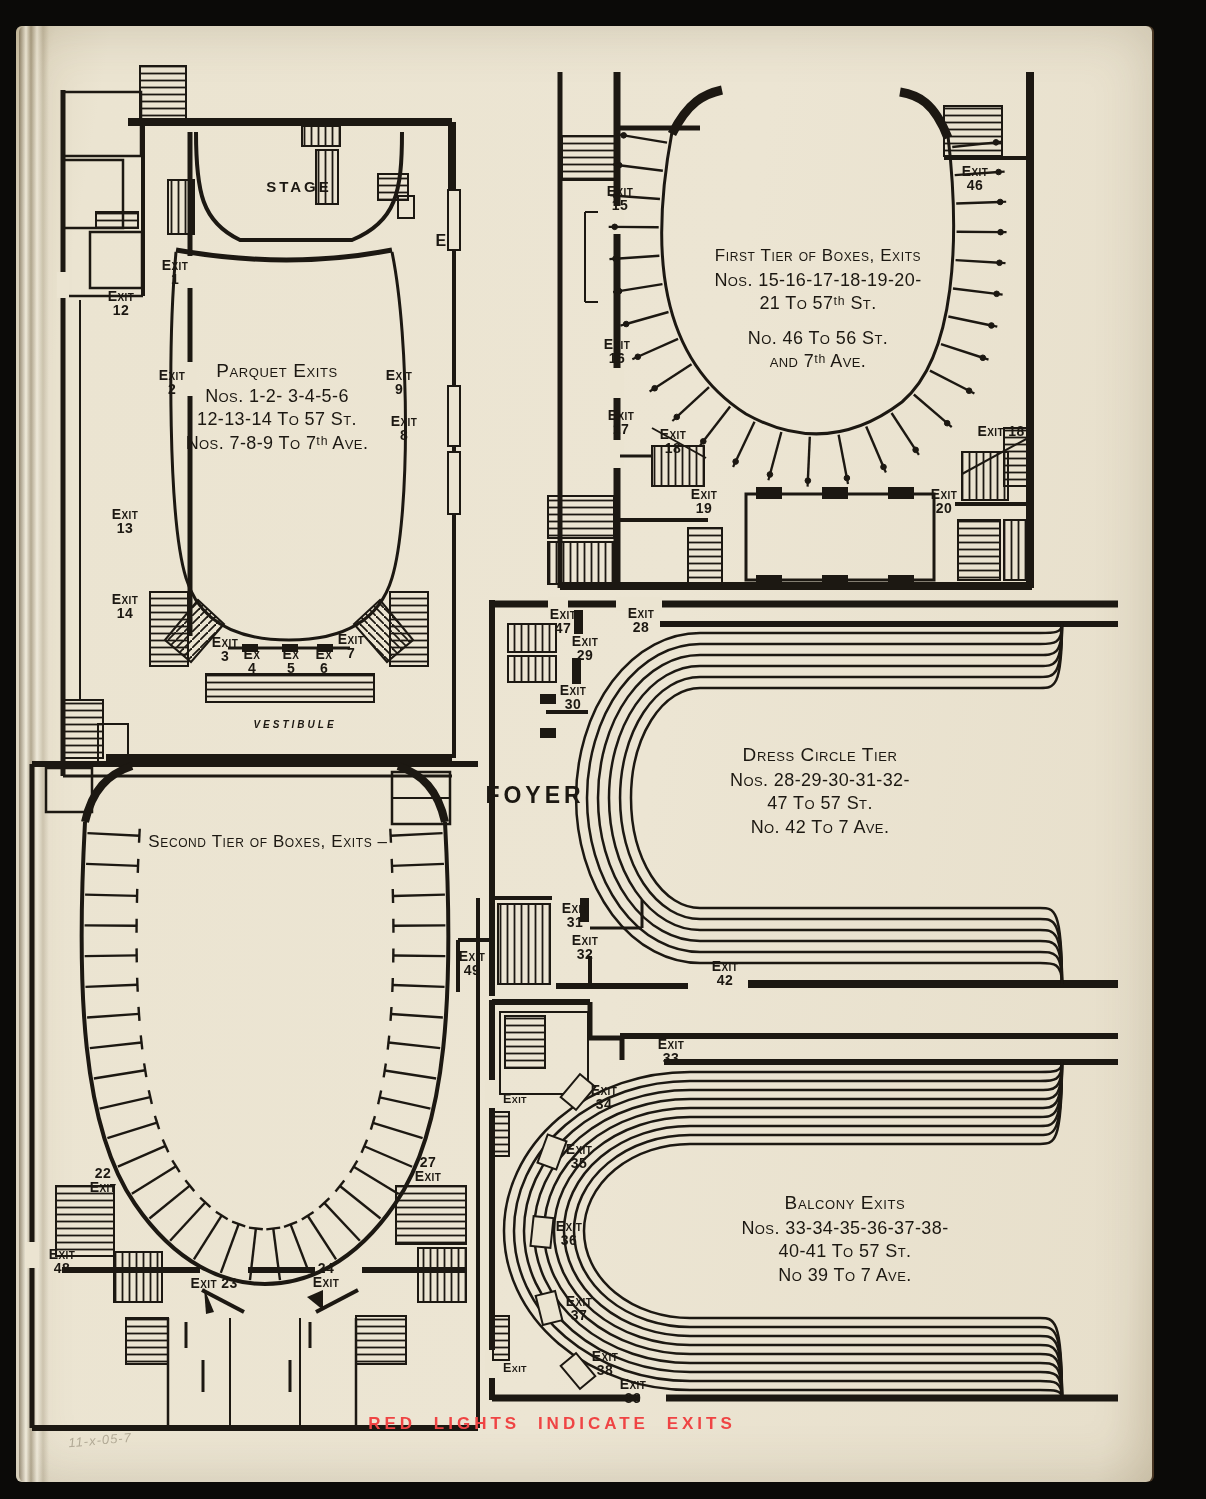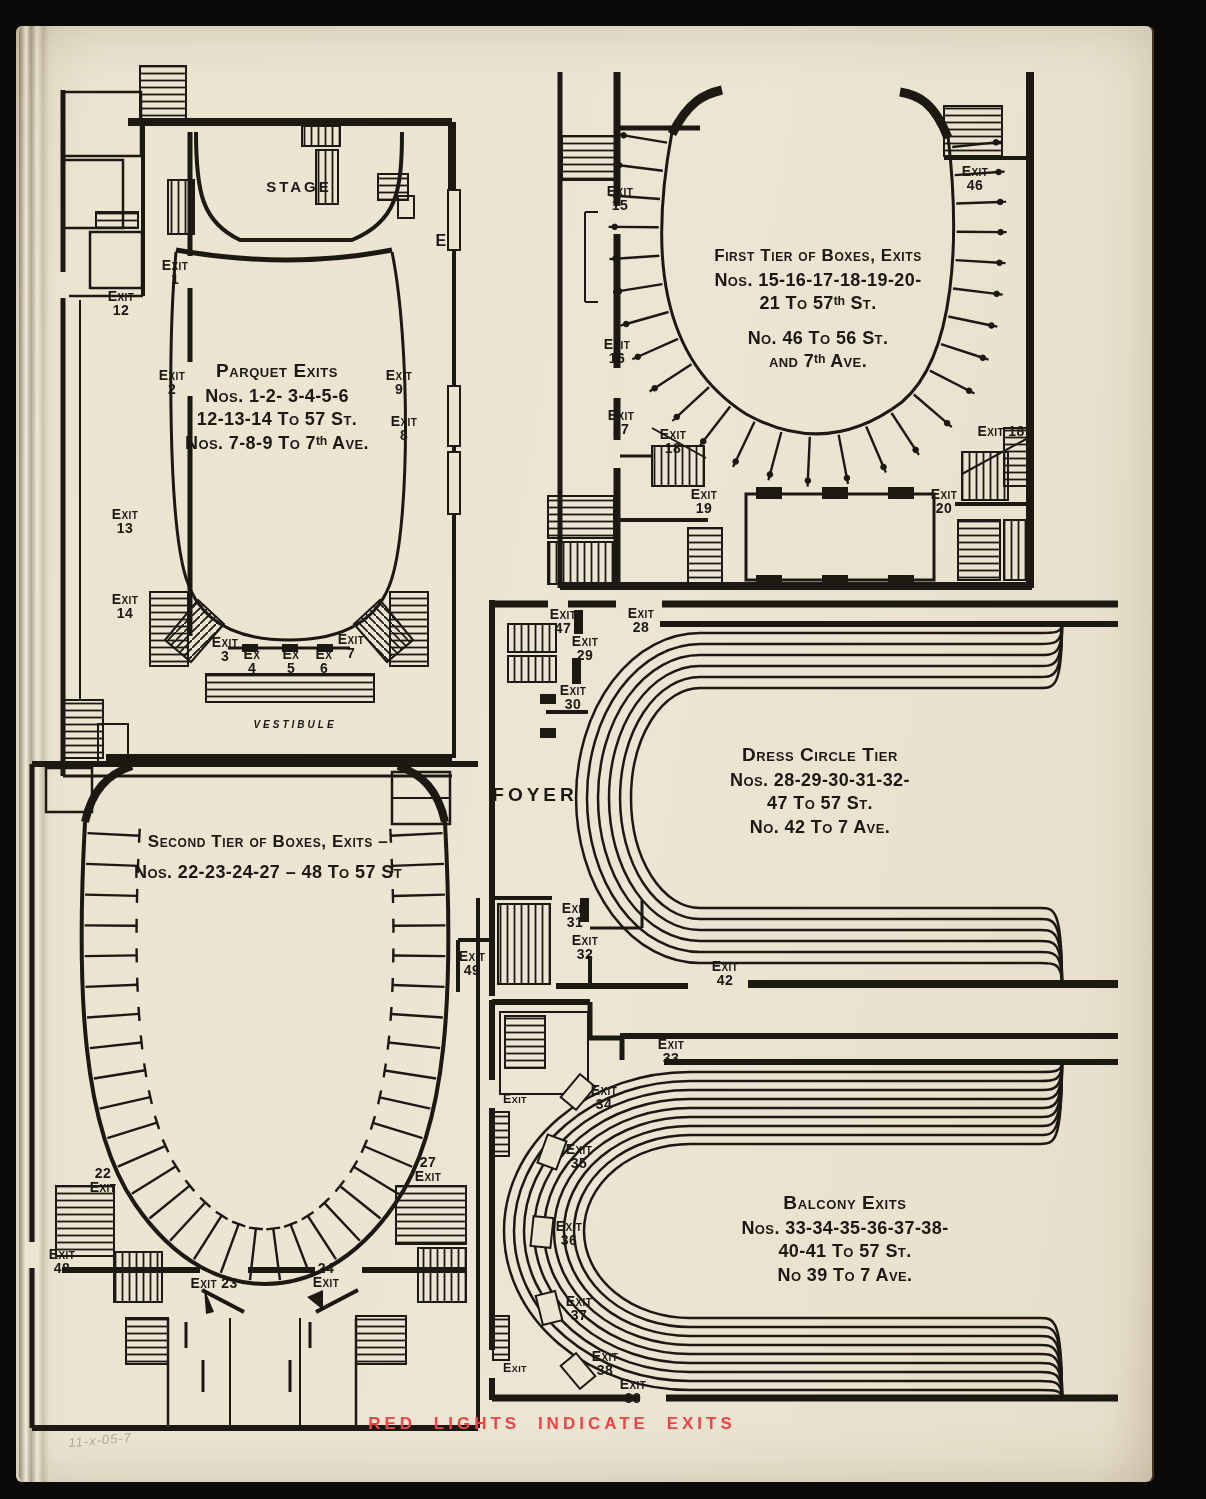--- a/index.html
+++ b/index.html
@@ -24,24 +24,24 @@
   .xlbl{
     position:absolute;transform:translate(-50%,-50%);
     font-weight:bold;font-size:14px;line-height:1.02;letter-spacing:.4px;
     font-variant:small-caps;white-space:pre-line;text-align:center;color:#1c1812;
   }
   .room{
     position:absolute;transform:translate(-50%,-50%);
     font-weight:bold;color:#1c1812;letter-spacing:3px;font-size:15px;
   }
   .room.small{font-size:10px;font-style:italic;}
-  .room.big{font-size:19px;letter-spacing:4px;}
+  .room.big{font-size:23px;letter-spacing:4px;}
   .cap{
     position:absolute;transform:translateX(-50%);text-align:center;
-    font-variant:small-caps;color:#1c1812;font-weight:bold;
+    font-variant:small-caps;color:#1c1812;font-weight:normal;
   }
   .cap-t{font-size:19px;margin-bottom:3px;letter-spacing:.6px;}
   .cap-l{font-size:18px;line-height:1.3;letter-spacing:.4px;}
   .cap-l.gap{margin-top:11px;}
   .cap.wide .cap-l{line-height:1.45;}
   .footer-caption{
     position:absolute;transform:translate(-50%,-50%);
     font-weight:bold;font-size:17px;letter-spacing:4px;word-spacing:9px;color:#ef4444;
     white-space:nowrap;
   }
@@ -517,21 +517,20 @@
 39</div>
 <div class="cap" style="left:845px;top:1192px;width:320px">
   <div class="cap-t">Balcony Exits</div>
   <div class="cap-l">Nos. 33-34-35-36-37-38-</div>
   <div class="cap-l">40-41 To 57 St.</div>
   <div class="cap-l">No 39 To 7 Ave.</div>
 </div>
 
 <div class="cap wide" style="left:268px;top:832px;width:360px">
   <div class="cap-t" style="font-size:17px;margin-bottom:7px">Second Tier of Boxes, Exits –</div>
-  <div class="cap-l">Nos. 22-23-24-27 – 48 To 57 St</div>
 </div>
 <div class="xlbl" style="left:103px;top:1180px">22
 Exit</div>
 <div class="xlbl" style="left:428px;top:1169px">27
 Exit</div>
 <div class="xlbl" style="left:62px;top:1261px">Exit
 48</div>
 <div class="xlbl" style="left:214px;top:1283px">Exit 23</div>
 <div class="xlbl" style="left:326px;top:1275px">24
 Exit</div>

